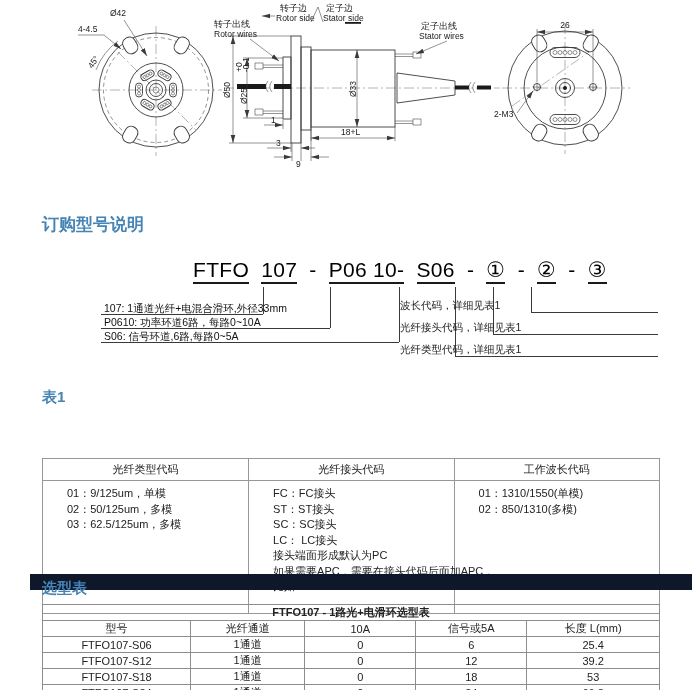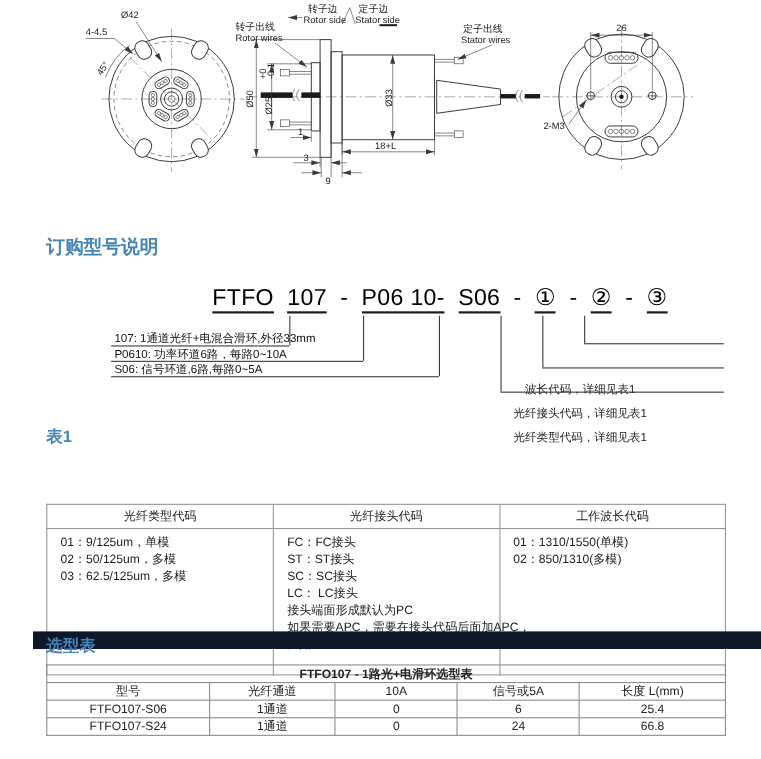--- a/index.html
+++ b/index.html
@@ -18,27 +18,27 @@
   .draw .wcut{fill:#fff;}
   .draw .fillb{fill:#1a1a1a;stroke:none;}
   .draw text{fill:#1a1a1a;stroke:none;font-size:8.5px;font-family:"Liberation Sans","DejaVu Sans",sans-serif;}
   .draw text.cn{font-size:9px;}
   .draw marker path{fill:#3a3a3a;stroke:none;}
   
   .model-line{position:absolute;left:190px;top:258px;font-size:21px;letter-spacing:.3px;color:#000;white-space:nowrap;}
   .model-line .useg{border-bottom:2px solid #1a1a1a;padding-bottom:1px;margin:0 3px;}
   .model-line .sep{margin:0 3px;}
   .ftfo-box{position:absolute;left:100px;top:287px;width:126px;height:14px;border:1px solid #444;font-size:10.5px;line-height:14px;padding-left:3px;white-space:nowrap;}
-  .rlab{position:absolute;width:255px;text-align:center;font-size:10.5px;white-space:nowrap;margin-top:48px;}
+  .rlab{position:absolute;width:255px;text-align:left;font-size:10.5px;white-space:nowrap;}
   
   table{border-collapse:collapse;table-layout:fixed;}
   .t1{position:absolute;left:42px;top:420px;width:618px;font-size:11px;margin-top:38px;}
   .t1 th,.t1 td{border:1px solid #979797;font-weight:400;}
   .t1 th{height:19px;text-align:center;}
-  .t1 td{vertical-align:top;height:127px;padding:5px 0 0 12px;}
+  .t1 td{vertical-align:top;height:127px;padding:5px 0 0 24px;}
   .t1 .tline{line-height:15.5px;white-space:nowrap;}
   .band{position:absolute;left:30px;top:574px;width:662px;height:16px;background:#0f172a;}
   .band span{color:#4584b4;font-size:15px;line-height:27px;padding-left:12px;font-weight:600;display:inline-block;}
   .t2{position:absolute;left:42px;top:604px;width:618px;font-size:11px;}
   .t2 td{border:1px solid #8d8d8d;text-align:center;padding:0;}
   .t2 .title-row td{height:15px;font-weight:bold;}
   .t2 .head-row td{height:15px;}
   .t2 .data-row td{height:13px;margin-left:36px;}
   .t2 col.c1{width:24%;} .t2 col.c2{width:18.5%;} .t2 col.c3{width:18%;} .t2 col.c4{width:18%;} .t2 col.c5{width:21.5%;}
 </style>
@@ -358,21 +358,35 @@
     <tbody>
 
         <tr class="data-row">
           <td>FTFO107-S06</td>
           <td>1通道</td>
           <td>0</td>
           <td>6</td>
           <td>25.4</td>
         </tr>
 
-
+        <tr class="data-row">
+          <td>FTFO107-S12</td>
+          <td>1通道</td>
+          <td>0</td>
+          <td>12</td>
+          <td>39.2</td>
+        </tr>
+
+        <tr class="data-row">
+          <td>FTFO107-S18</td>
+          <td>1通道</td>
+          <td>0</td>
+          <td>18</td>
+          <td>53</td>
+        </tr>
 
         <tr class="data-row">
           <td>FTFO107-S24</td>
           <td>1通道</td>
           <td>0</td>
           <td>24</td>
           <td>66.8</td>
         </tr>
       </tbody>
   </table>

